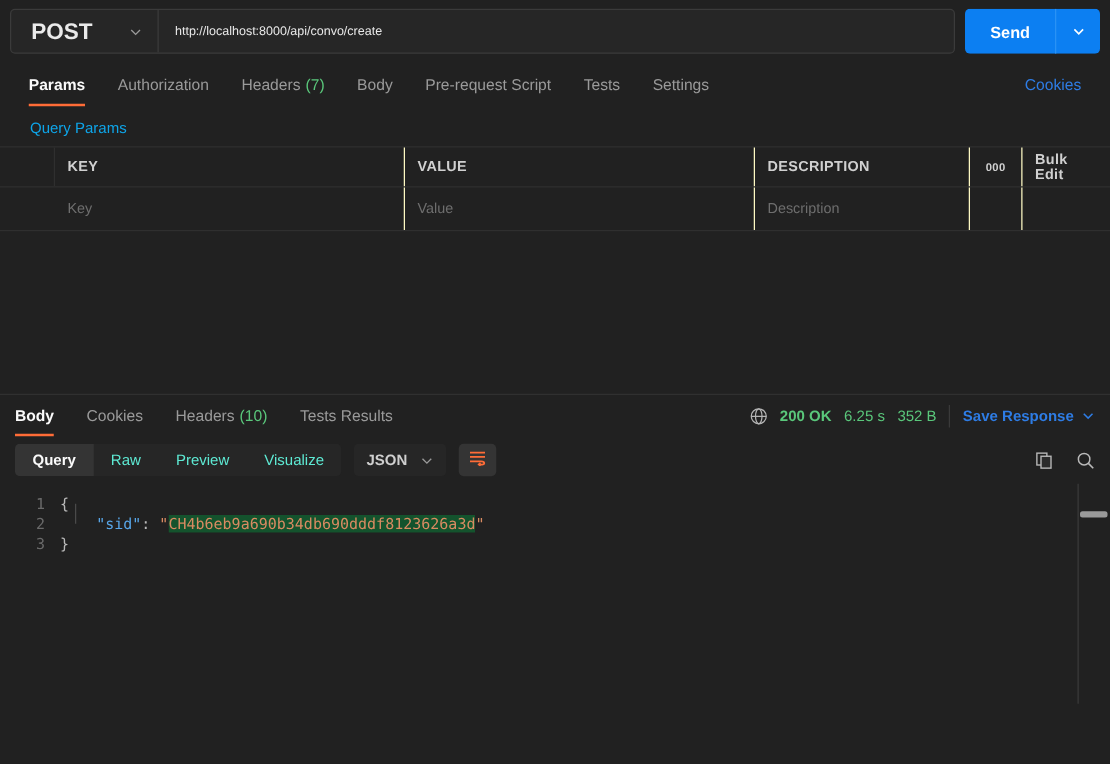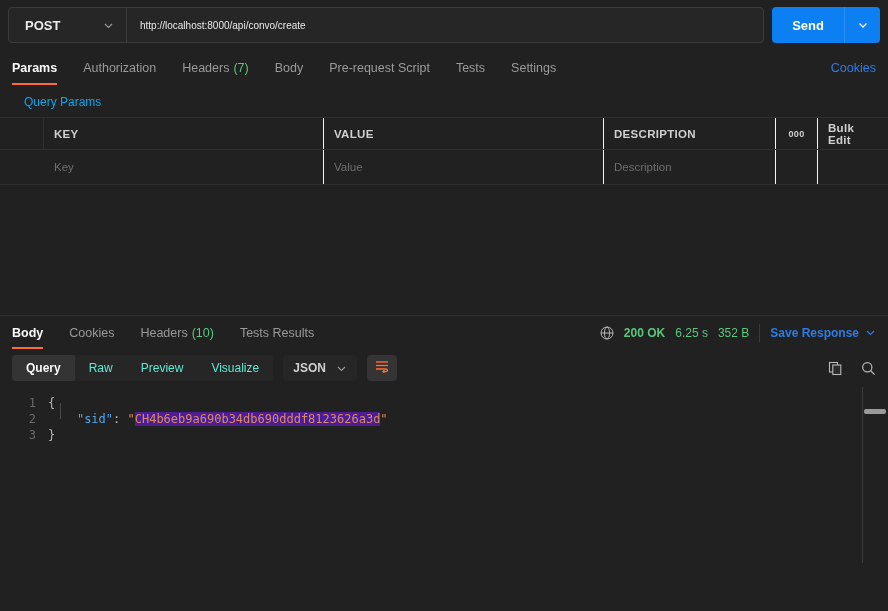--- a/index.html
+++ b/index.html
@@ -29,21 +29,21 @@
     background: #262626;
     overflow: hidden;
   }
   .method-select {
     width: 118px;
     display: flex;
     align-items: center;
     justify-content: space-between;
     padding: 0 12px 0 16px;
     border-right: 1px solid #3b3b3b;
-    font-size: 13px;
+    font-size: 18px;
     font-weight: bold;
     color: #eaeaea;
     cursor: pointer;
   }
   .url-input {
     flex: 1;
     display: flex;
     align-items: center;
     padding: 0 13px;
     font-size: 10px;
@@ -77,21 +77,21 @@
     cursor: pointer;
   }
   .chev { display: inline-block; }
   .chev svg { display: block; }
 
   
   .req-tabs {
     height: 35px;
     display: flex;
     align-items: stretch;
-    padding: 0 12px;
+    padding: 0 23px;
     position: relative;
   }
   .tab {
     display: flex;
     align-items: center;
     padding: 0 13px;
     font-size: 12.5px;
     color: #9a9a9a;
     cursor: pointer;
     position: relative;
@@ -241,21 +241,21 @@
     text-align: right;
     padding-right: 12px;
     color: #6a6a6a;
     user-select: none;
   }
   .ctext { white-space: pre; position: relative; }
   .brace { color: #b9b9b9; }
   .key { color: #58a6e8; }
   .punc { color: #b9b9b9; }
   .str { color: #d98b62; }
-  .sel { background: #4c1d95; }
+  .sel { background: #14532d; }
   .indent-guide {
     position: absolute;
     left: 60px; top: 16px;
     width: 1px; height: 16px;
     background: #4a4a4a;
   }
   .code-divider {
     position: absolute;
     left: 862px; top: 0; bottom: -120px;
     width: 1px;

